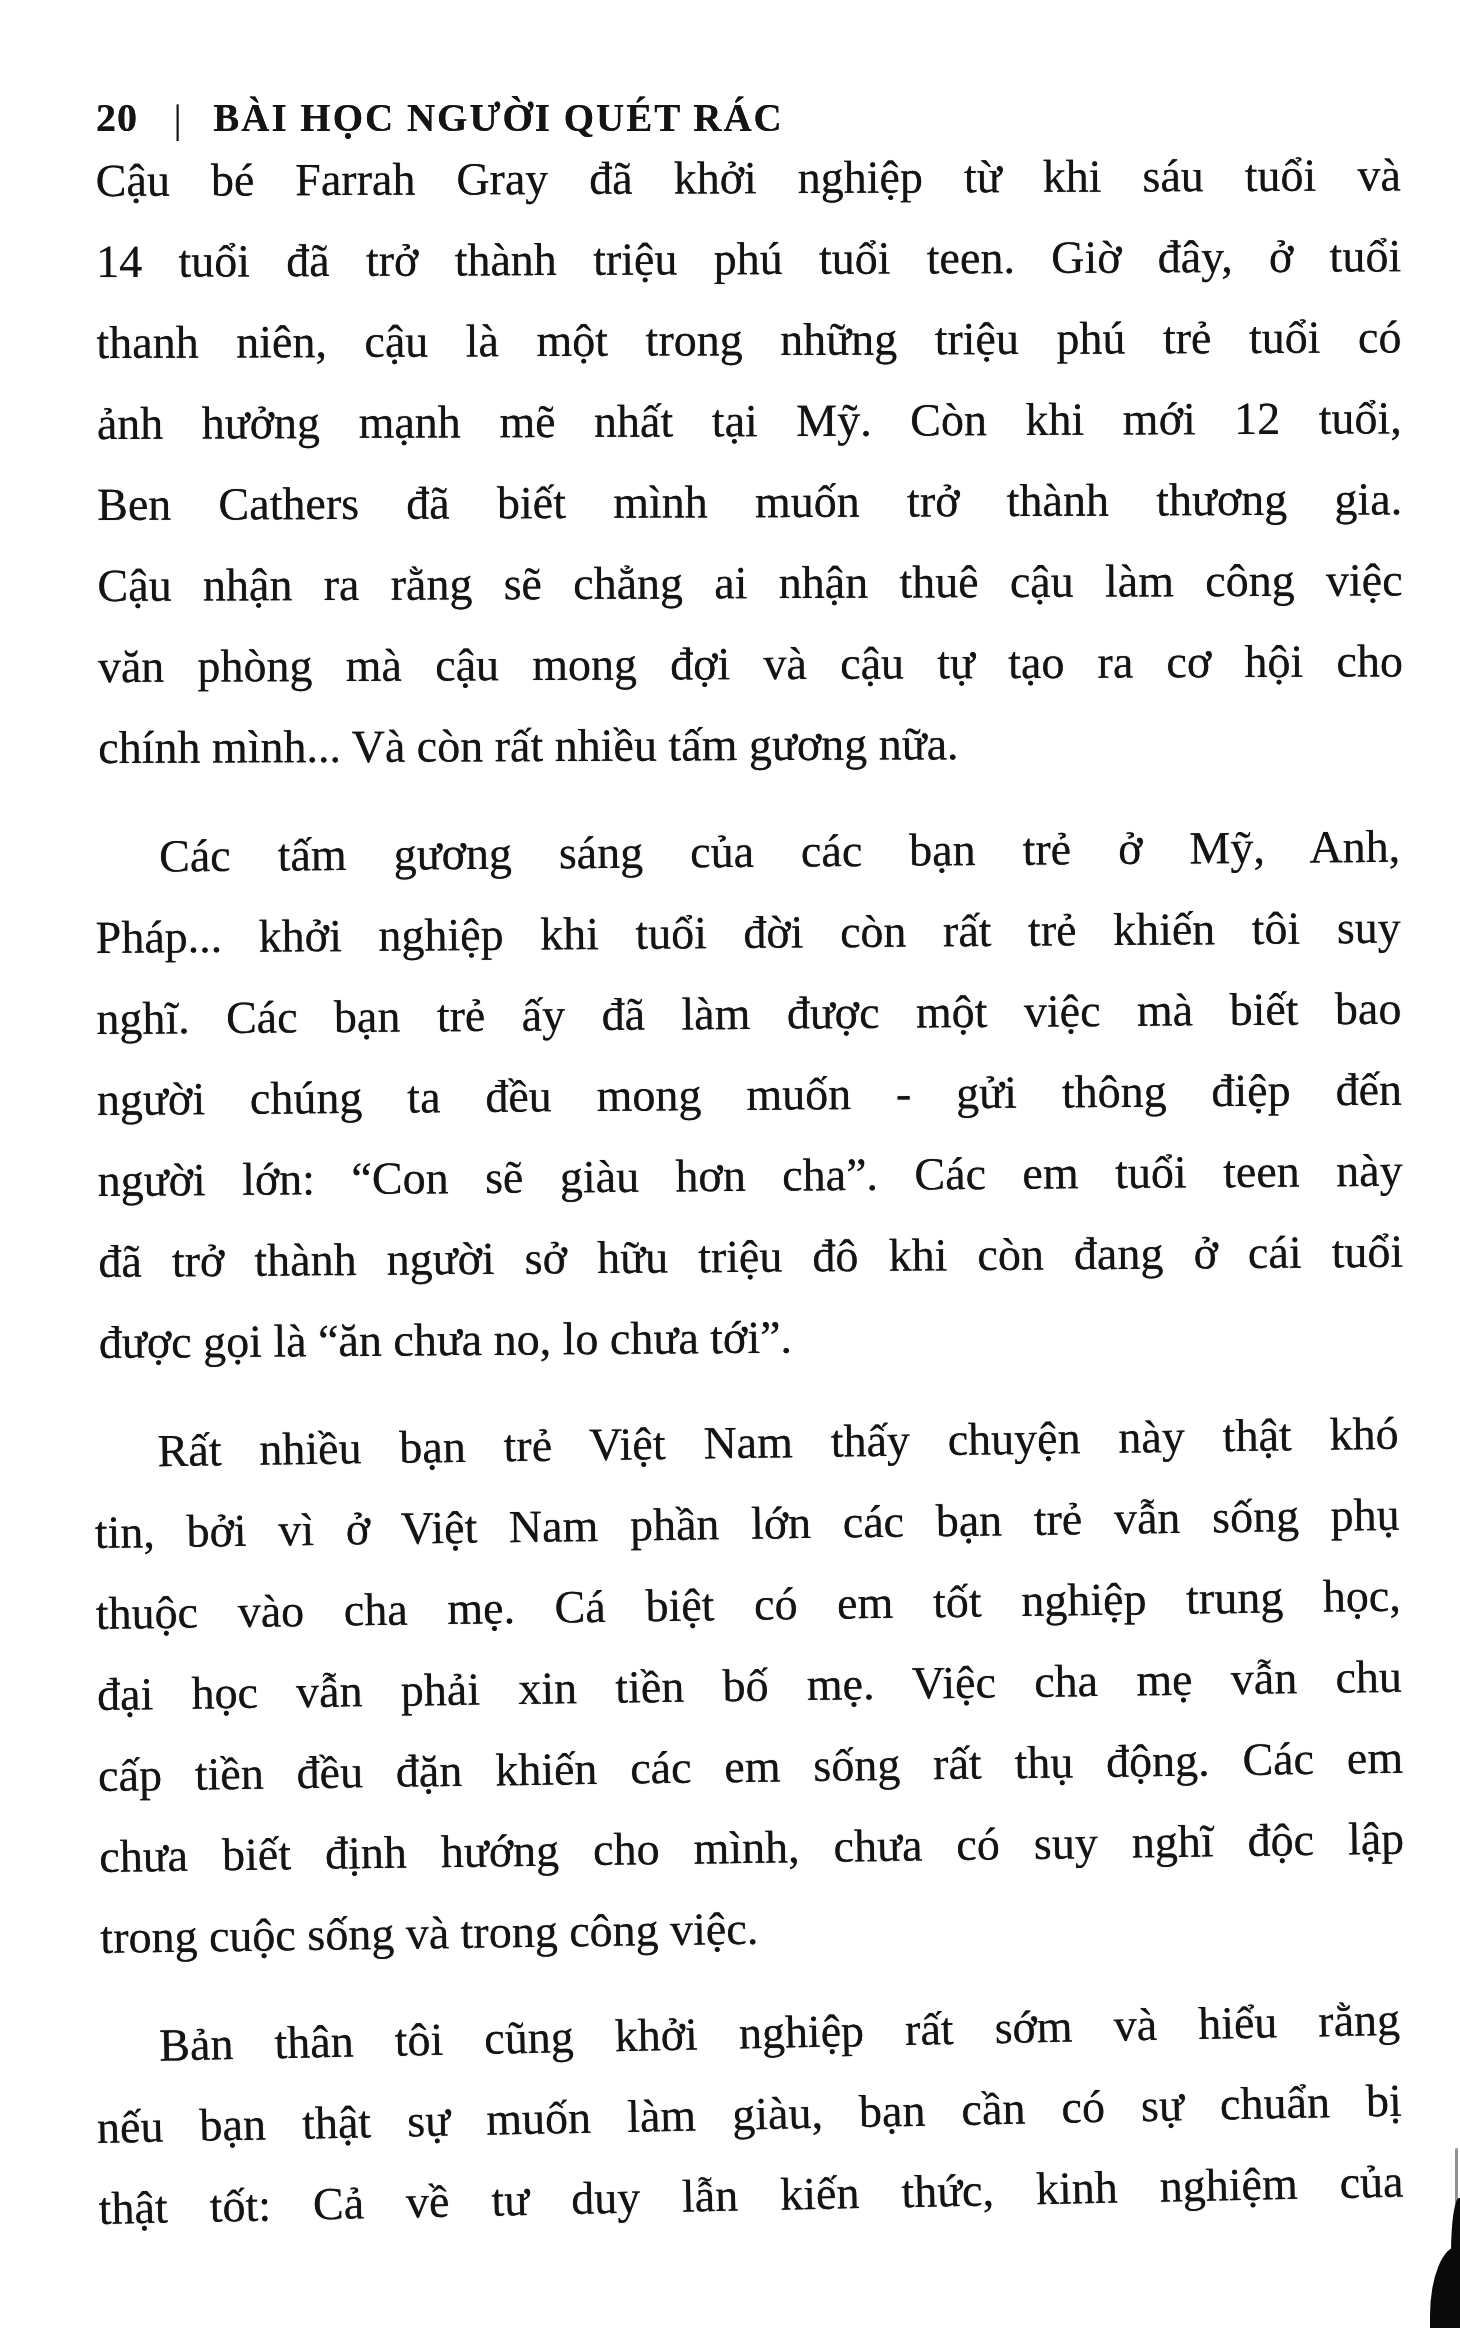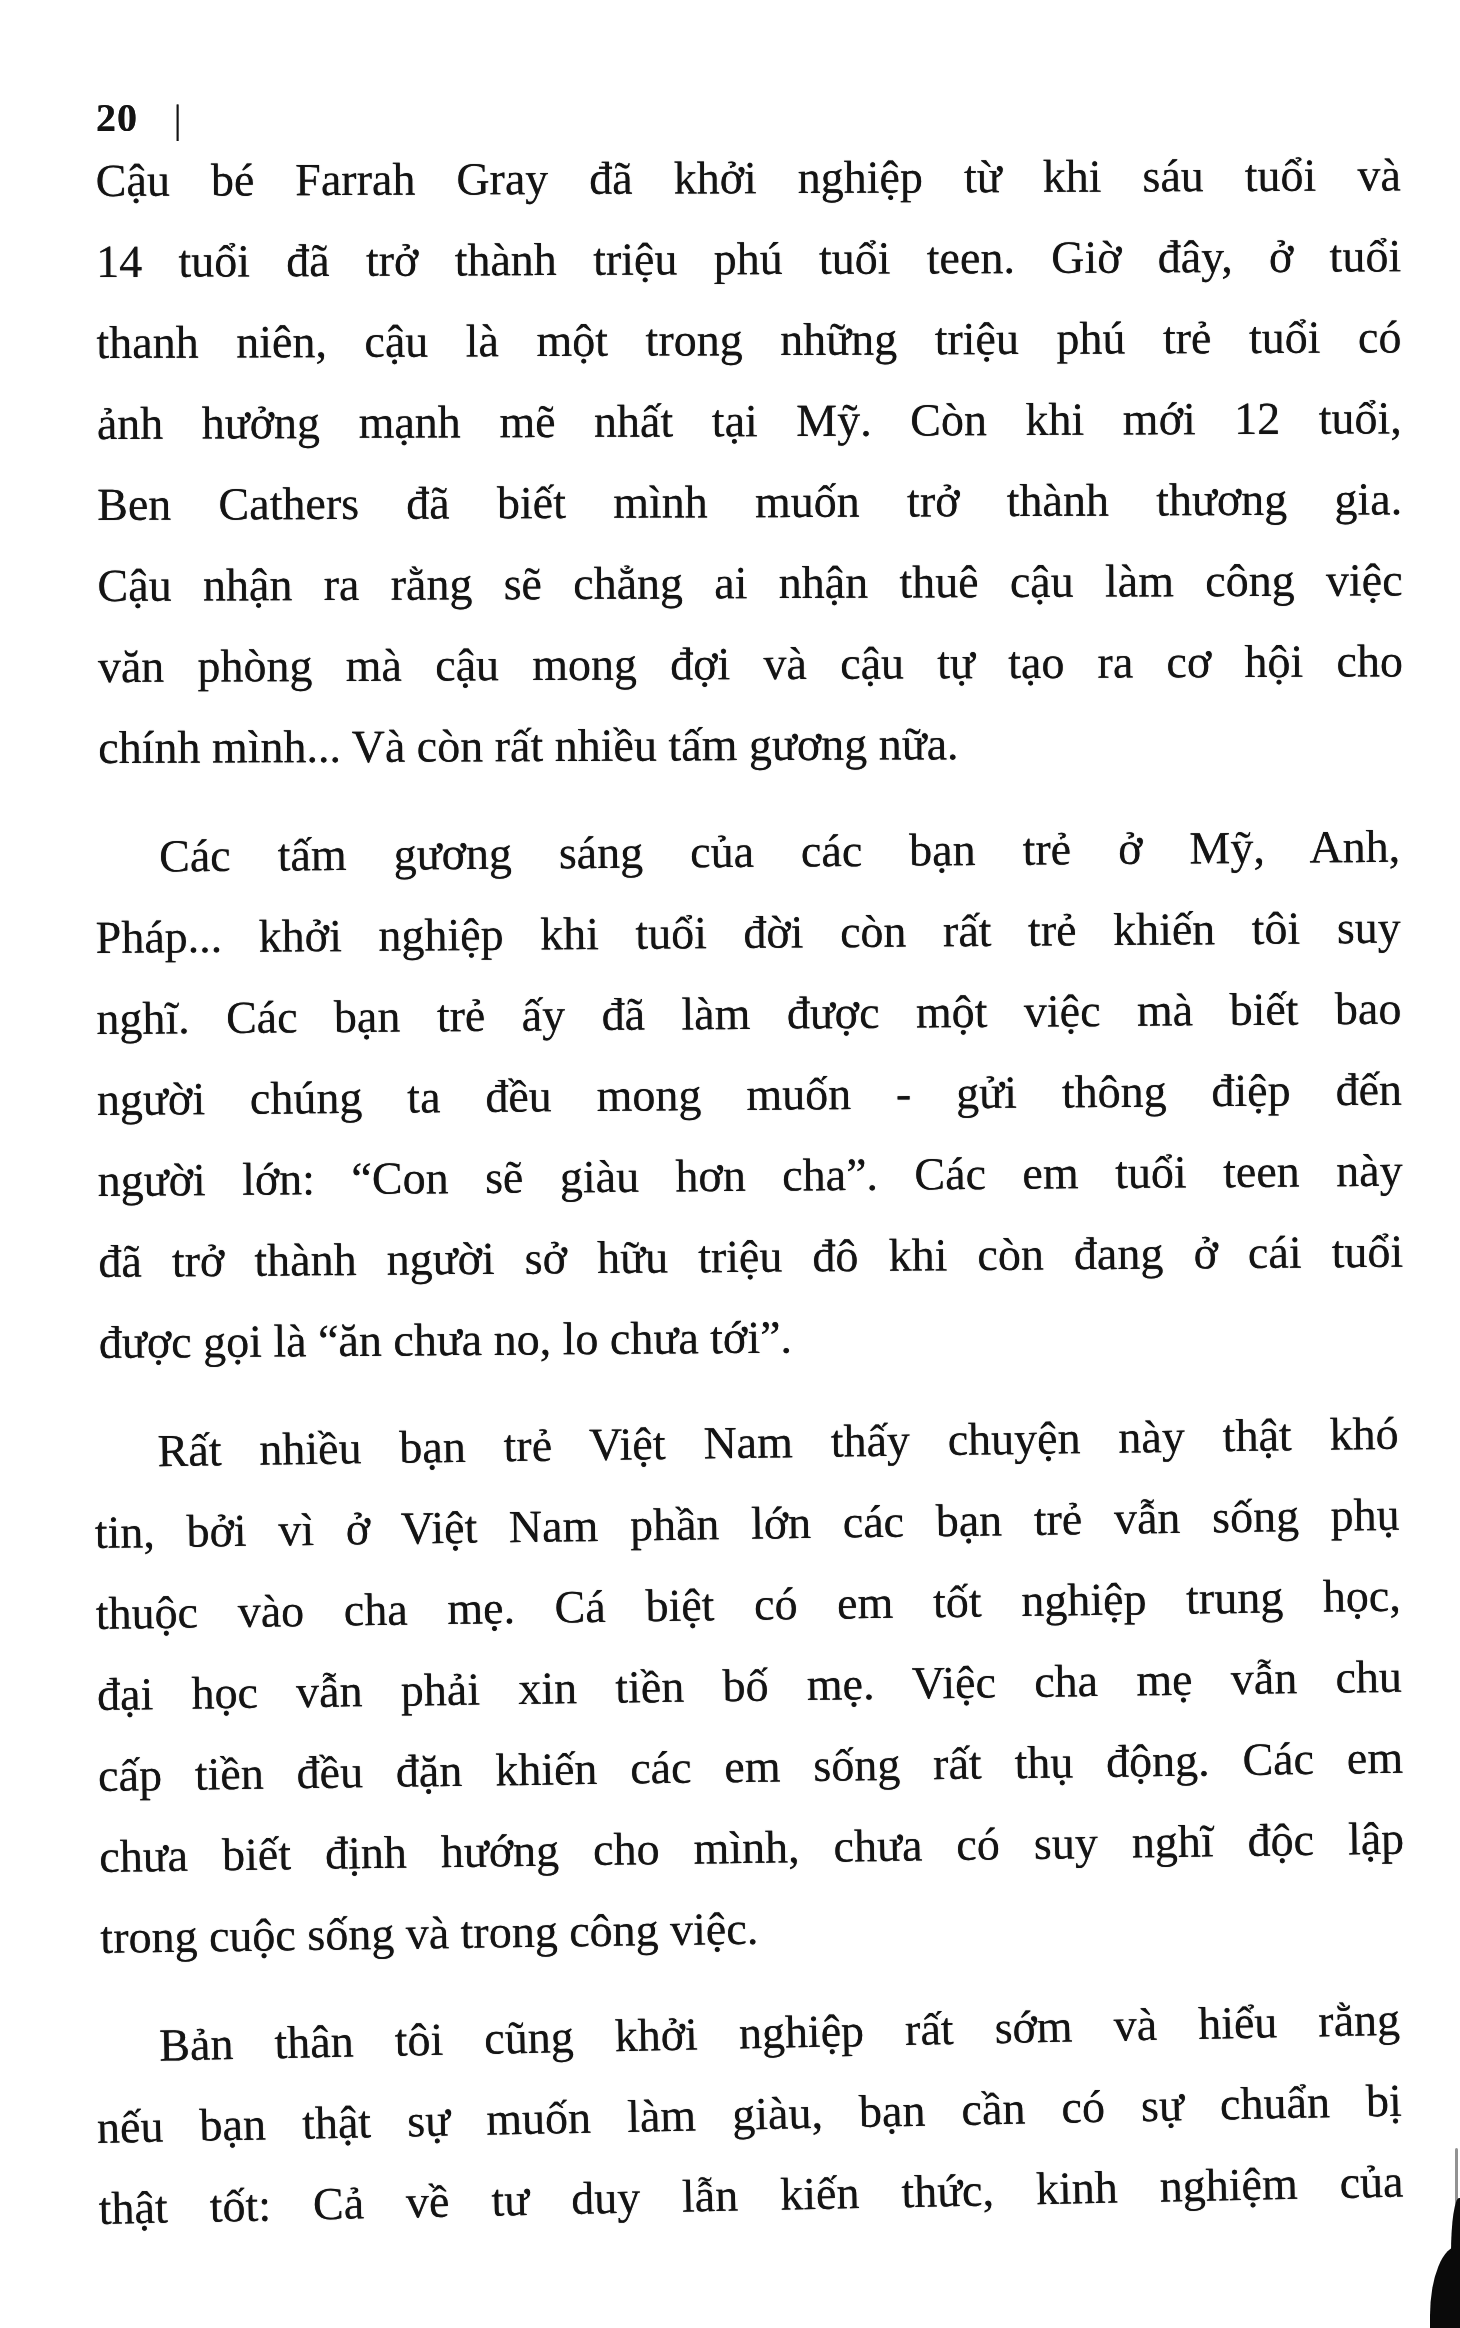--- a/index.html
+++ b/index.html
@@ -95,20 +95,21 @@
   }
 </style>
 </head>
 <body>
 
 <div class="page">
 
   <div class="header">
     <span class="page-number">20</span>
     <span class="header-divider">|</span>
+    <span class="book-title">BÀI HỌC NGƯỜI QUÉT RÁC</span>
   </div>
 
   <div class="text-block">
       <div class="para">
         <div class="line jl">Cậu bé Farrah Gray đã khởi nghiệp từ khi sáu tuổi và</div>
         <div class="line jl">14 tuổi đã trở thành triệu phú tuổi teen. Giờ đây, ở tuổi</div>
         <div class="line jl">thanh niên, cậu là một trong những triệu phú trẻ tuổi có</div>
         <div class="line jl">ảnh hưởng mạnh mẽ nhất tại Mỹ. Còn khi mới 12 tuổi,</div>
         <div class="line jl">Ben Cathers đã biết mình muốn trở thành thương gia.</div>
         <div class="line jl">Cậu nhận ra rằng sẽ chẳng ai nhận thuê cậu làm công việc</div>

